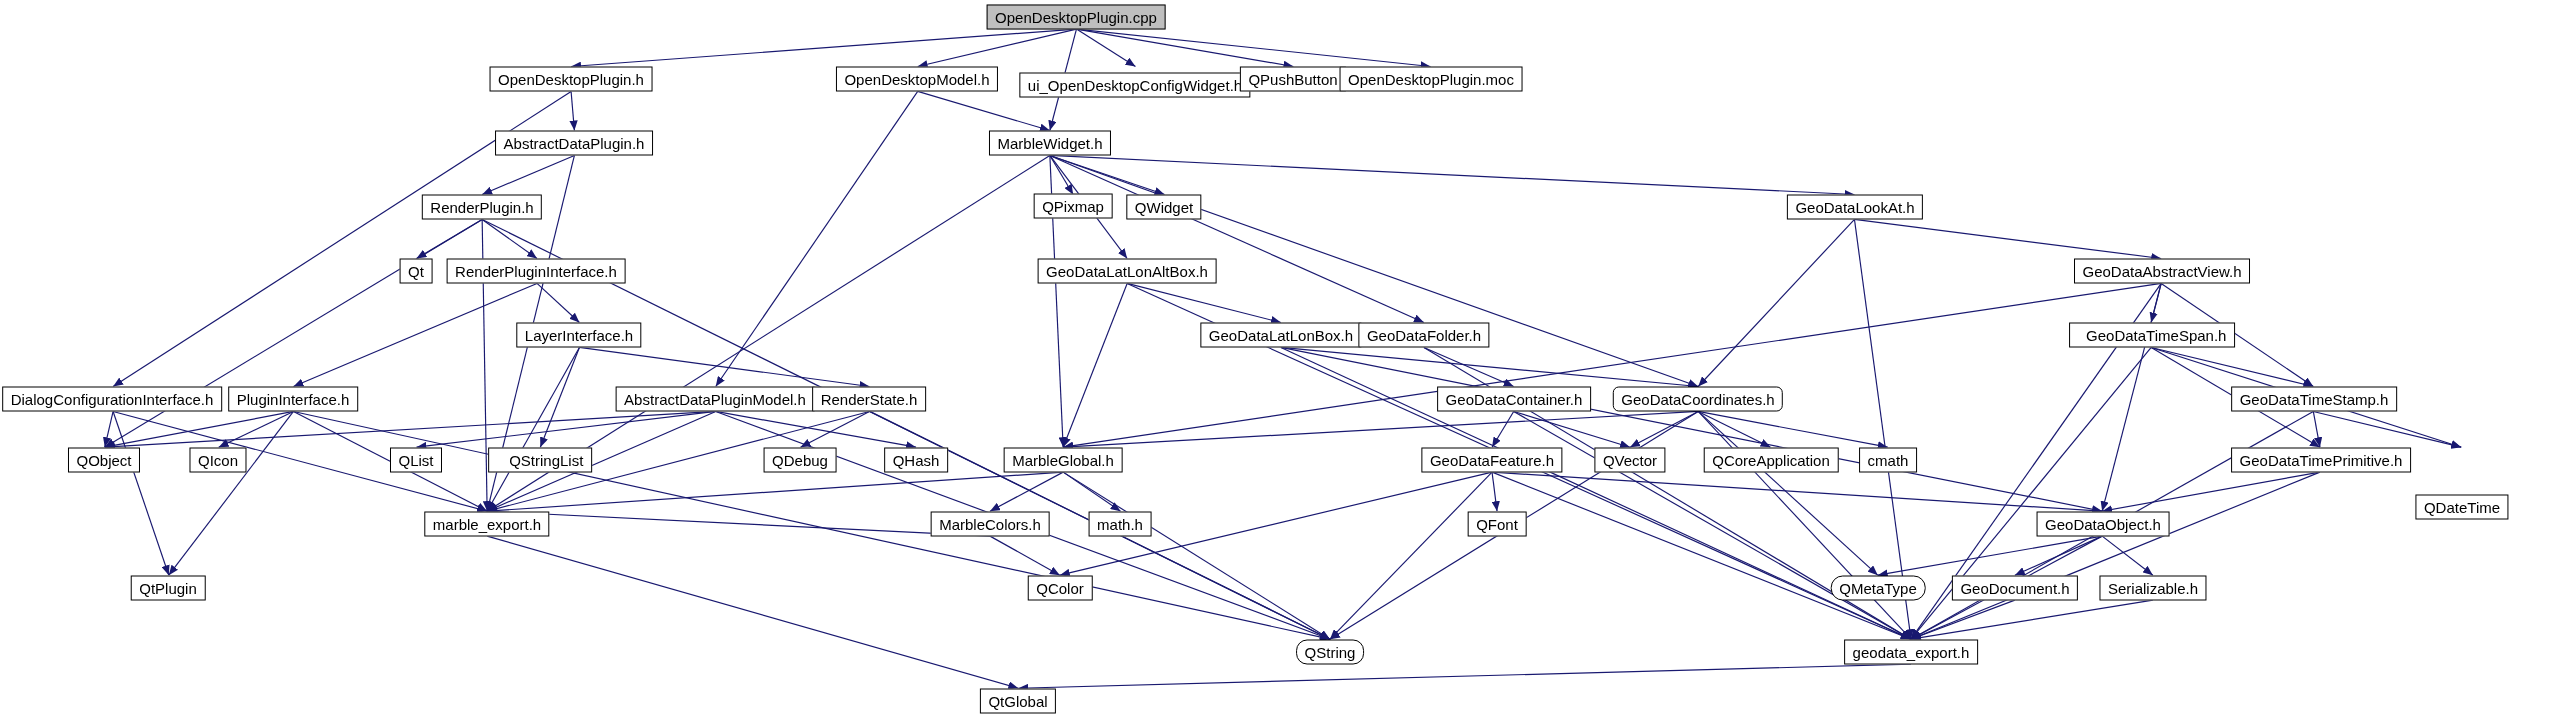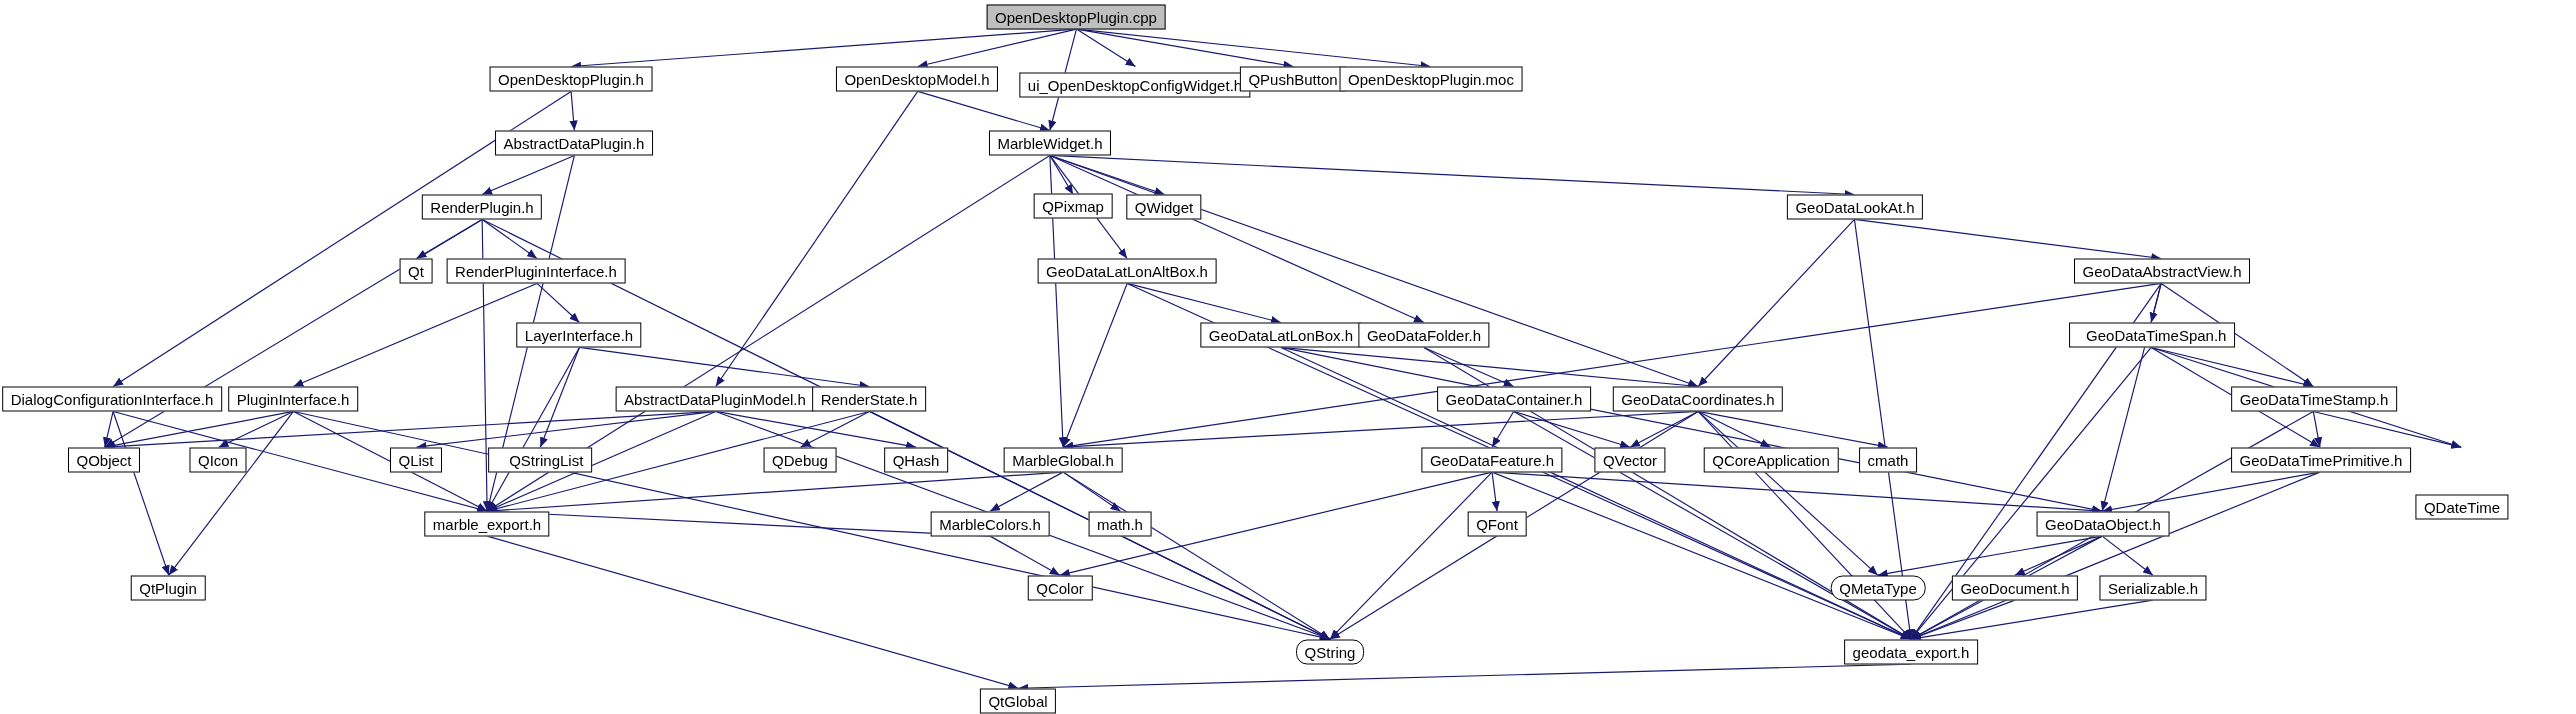--- a/index.html
+++ b/index.html
@@ -175,21 +175,21 @@
       <div class="node" style="left: 2162px; top: 271px;">GeoDataAbstractView.h</div>
       <div class="node" style="left: 579px; top: 335px;">LayerInterface.h</div>
       <div class="node" style="left: 1281px; top: 335px;">GeoDataLatLonBox.h</div>
       <div class="node" style="left: 1424px; top: 335px;">GeoDataFolder.h</div>
       <div class="node" style="left: 2152px; top: 335px; padding-left: 16px;">GeoDataTimeSpan.h</div>
       <div class="node" style="left: 112px; top: 399px;">DialogConfigurationInterface.h</div>
       <div class="node" style="left: 293px; top: 399px;">PluginInterface.h</div>
       <div class="node" style="left: 715px; top: 399px;">AbstractDataPluginModel.h</div>
       <div class="node" style="left: 869px; top: 399px;">RenderState.h</div>
       <div class="node" style="left: 1514px; top: 399px;">GeoDataContainer.h</div>
-      <div class="node" style="left: 1698px; top: 399px;">GeoDataCoordinates.h</div>
+      <div class="node" style="left: 1698px; top: 399px; border-radius: 6px;">GeoDataCoordinates.h</div>
       <div class="node" style="left: 2314px; top: 399px;">GeoDataTimeStamp.h</div>
       <div class="node" style="left: 104px; top: 460px;">QObject</div>
       <div class="node" style="left: 218px; top: 460px;">QIcon</div>
       <div class="node" style="left: 416px; top: 460px;">QList</div>
       <div class="node" style="left: 540px; top: 460px; padding-left: 20px;">QStringList</div>
       <div class="node" style="left: 800px; top: 460px;">QDebug</div>
       <div class="node" style="left: 916px; top: 460px;">QHash</div>
       <div class="node" style="left: 1063px; top: 460px;">MarbleGlobal.h</div>
       <div class="node" style="left: 1492px; top: 460px;">GeoDataFeature.h</div>
       <div class="node" style="left: 1630px; top: 460px;">QVector</div>

